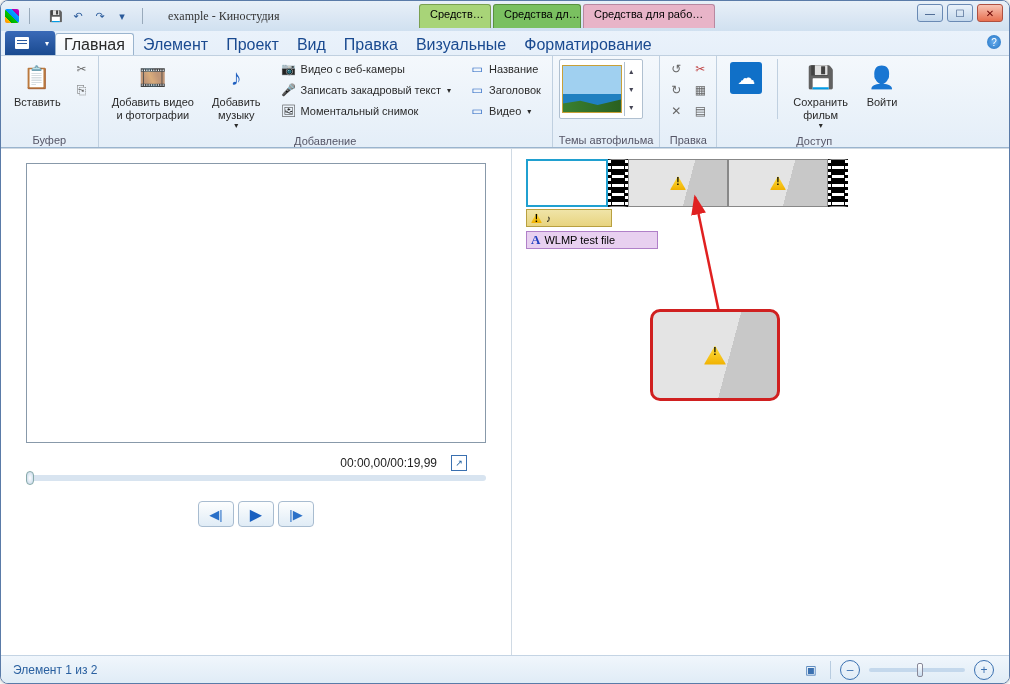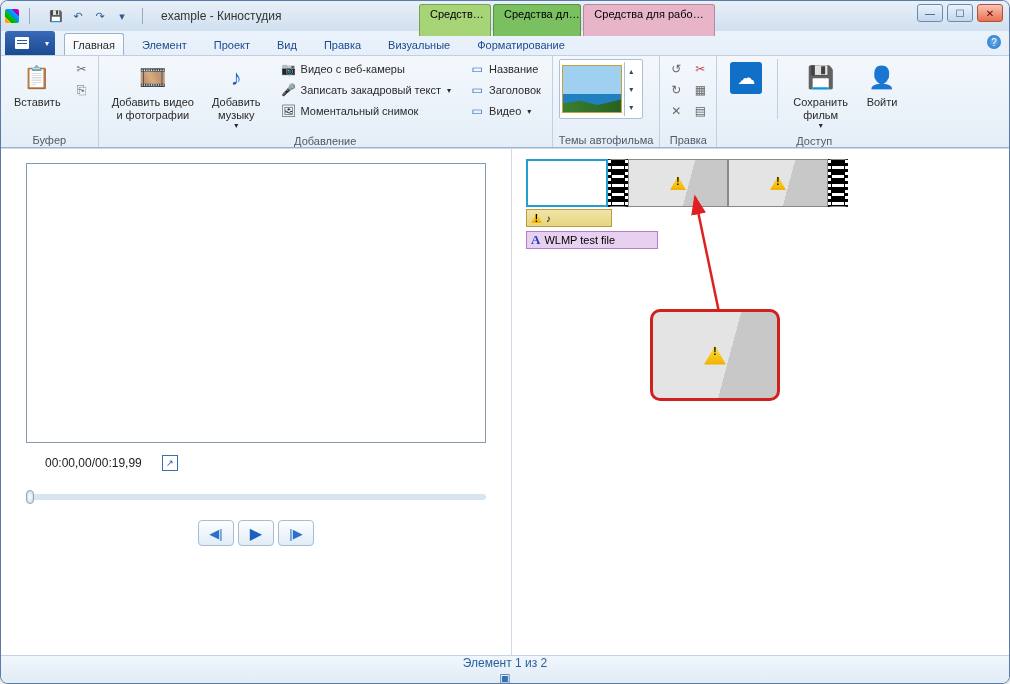--- a/index.html
+++ b/index.html
@@ -6,40 +6,40 @@
 body { background: transparent; padding: 0; }
 .window { width: 1010px; height: 684px; margin: 0 auto; background: #fff; border: 1px solid #5a7ba8; border-radius: 8px; overflow: hidden; display: flex; flex-direction: column; box-shadow: 0 0 4px rgba(0,0,0,0.3); }
 
 
 .titlebar { height: 30px; background: linear-gradient(#e8f0f8,#d0e0f0); display: flex; align-items: center; padding: 0 4px; position: relative; }
 .titlebar-left { display: flex; align-items: center; gap: 6px; }
 .app-icon { width: 14px; height: 14px; background: linear-gradient(45deg,#f80,#fb0 25%,#0a0 25%,#0c0 50%,#08f 50%,#0af 75%,#a0a 75%,#c0c); border-radius: 2px; }
 .qat { display: flex; gap: 2px; margin-left: 6px; }
 .qat-btn { width: 20px; height: 20px; display: flex; align-items: center; justify-content: center; color: #2a5a9a; font-size: 11px; border-radius: 2px; }
 .qat-sep { width: 1px; height: 16px; background: #9ab; margin: 0 4px; }
-.title-text { margin-left: 8px; font-size: 12px; color: #333; }
-
-.context-tabs { position: absolute; left: 418px; top: 3px; display: flex; height: 32px; }
+.title-text { margin-left: 15px; font-size: 12px; color: #333; font-family: Liberation Serif, serif; }
+
+.context-tabs { position: absolute; left: 418px; top: 3px; display: flex; height: 24px; }
 .ctx-tab { font-size: 11px; padding: 3px 10px 0; border: 1px solid #888; border-bottom: none; border-radius: 3px 3px 0 0; margin-right: 2px; white-space: nowrap; overflow: hidden; }
 .ctx-tab.green1 { background: #a8d478; border-color: #7aa050; width: 72px; }
 .ctx-tab.green2 { background: #7ac060; border-color: #5a9040; width: 88px; }
-.ctx-tab.pink { background: #e8b4c8; border-color: #b888a0; width: 132px; text-align: center; }
+.ctx-tab.pink { background: #e8b4c8; border-color: #b888a0; width: 132px; }
 
 .winbtns { position: absolute; right: 6px; top: 3px; display: flex; gap: 4px; }
 .winbtn { width: 26px; height: 18px; border: 1px solid #6a8ab4; border-radius: 3px; background: linear-gradient(#eaf2fa,#c4d8ec); display: flex; align-items: center; justify-content: center; font-size: 10px; color: #2a4a7a; }
 .winbtn.close { background: linear-gradient(#f8c4b4,#e87050); color: #600; border-color: #b05040; }
 
 
 .ribbon { background: linear-gradient(#eaf2fb,#d8e6f4); border-bottom: 1px solid #9ab4ce; }
 .tabstrip { height: 24px; display: flex; align-items: flex-end; padding-left: 4px; position: relative; }
 .file-tab { height: 24px; background: linear-gradient(#3a6ab8,#1a4a90); color: #fff; font-size: 12px; padding: 0 22px 0 10px; display: flex; align-items: center; border-radius: 3px 3px 0 0; position: relative; }
 .file-tab::after { content: "▾"; position: absolute; right: 6px; font-size: 8px; }
 .file-tab-icon { width: 14px; height: 12px; background: #fff; border-radius: 1px; margin-right: 4px; position: relative; }
 .file-tab-icon::before { content: ""; position: absolute; top: 3px; left: 2px; right: 2px; height: 1px; background: #2a5aa0; box-shadow: 0 3px 0 #2a5aa0; }
-.rtab { height: 22px; padding: 8px 8px; font-size: 11px; color: #1a4a90; display: flex; align-items: center; border: 1px solid transparent; border-bottom: none; border-radius: 3px 3px 0 0; cursor: default; margin-left: 9px; }
+.rtab { height: 22px; padding: 8px 8px; font-size: 16px; color: #1a4a90; display: flex; align-items: center; border: 1px solid transparent; border-bottom: none; border-radius: 3px 3px 0 0; cursor: default; }
 .rtab.active { background: linear-gradient(#fdfdfe,#f0f6fc); border-color: #9ab4ce; color: #2a2a2a; }
 .help-icon { position: absolute; right: 8px; top: 4px; width: 14px; height: 14px; border-radius: 50%; background: radial-gradient(#6ab0f0,#2070c0); color: #fff; font-size: 10px; display: flex; align-items: center; justify-content: center; }
 
 .ribbonbody { height: 92px; background: linear-gradient(#f4f8fc,#e4eef8); display: flex; border-top: 1px solid #c0d0e0; }
 .rgroup { border-right: 1px solid #c0d0e0; display: flex; flex-direction: column; padding: 3px 6px 0; }
 .rgroup-content { flex: 1; display: flex; align-items: flex-start; gap: 4px; }
 .rgroup-label { text-align: center; font-size: 11px; color: #556; padding: 2px 0 1px; }
 
 .bigbtn { display: flex; flex-direction: column; align-items: center; padding: 2px 6px; font-size: 11px; color: #2a2a2a; text-align: center; line-height: 1.15; border: 1px solid transparent; border-radius: 3px; }
 .bigbtn .ico { width: 32px; height: 32px; margin-bottom: 2px; display: flex; align-items: center; justify-content: center; font-size: 22px; }
@@ -51,21 +51,21 @@
 .themes-gallery { width: 84px; height: 60px; border: 1px solid #b0c0d0; background: #fff; border-radius: 2px; display: flex; align-items: center; justify-content: flex-start; padding: 2px; gap: 2px; }
 .theme-thumb { width: 60px; height: 48px; border: 1px solid #c8a038; background: linear-gradient(#a0d0f0 60%,#2080c0 60%); position: relative; }
 .theme-thumb::after { content:""; position:absolute; bottom:0; left:0; right:0; height:14px; background: linear-gradient(90deg,#3a8030,#2a6020); clip-path: polygon(0 100%, 0 40%, 30% 20%, 60% 50%, 100% 10%, 100% 100%); }
 .gallery-more { width: 14px; height: 54px; border-left: 1px solid #b0c0d0; display: flex; flex-direction: column; }
 .gallery-more span { flex:1; display:flex; align-items:center; justify-content:center; font-size:8px; color:#445; }
 
 
 .content { flex: 1; display: flex; background: #fff; border-top: 1px solid #d0dae4; overflow: hidden; }
 .preview-pane { width: 510px; display: flex; flex-direction: column; padding: 10px 20px; }
 .preview-box { width: 460px; height: 280px; border: 1px solid #8899aa; background: #fff; margin: 4px auto 8px; }
-.time-row { display: flex; align-items: center; gap: 20px; padding: 4px 24px 23px; font-size: 12px; color: #222; }
+.time-row { display: flex; justify-content: flex-end; align-items: center; gap: 14px; padding: 4px 24px 4px; font-size: 12px; color: #222; }
 .pop-icon { width: 16px; height: 16px; border: 1px solid #3a70b0; display: flex; align-items: center; justify-content: center; font-size: 9px; color: #2060a0; }
 .seek { width: 460px; margin: 0 auto 20px; height: 6px; background: #d8e4f0; border-radius: 3px; position: relative; }
 .seek-thumb { position: absolute; left: 0; top: -4px; width: 8px; height: 14px; background: radial-gradient(#fff,#c0d4e8); border: 1px solid #8aa; border-radius: 4px; }
 .play-controls { display: flex; justify-content: center; gap: 4px; }
 .pc-btn { width: 36px; height: 26px; border: 1px solid #a8bcd0; border-radius: 4px; background: linear-gradient(#fdfefe,#e0ecf6); display: flex; align-items: center; justify-content: center; color: #2a70c8; font-size: 13px; }
 .pc-btn.play { color: #1a60c0; font-size: 16px; }
 
 .timeline-pane { flex: 1; border-left: 1px solid #d0dae4; padding: 10px 14px; position: relative; }
 .track-video { display: flex; height: 48px; }
 .clip { height: 48px; border: 1px solid #888; margin-right: 0; position: relative; background: #e8e8e8; }
@@ -81,21 +81,21 @@
 .track-audio { height: 18px; margin-top: 2px; background: linear-gradient(#f0e4a8,#e8d480); border: 1px solid #b8a040; width: 86px; display:flex; align-items:center; padding-left:4px; gap:4px; font-size:10px; }
 .track-audio .warn-icon { width:11px; height:10px; }
 .track-text { height: 18px; margin-top: 4px; width: 132px; background: #e8d0f0; border: 1px solid #b080c8; display:flex; align-items:center; gap:4px; padding-left:4px; font-size:11px; }
 .track-text .a { font-family: "Times New Roman", serif; font-weight: bold; color: #2040c0; font-size: 13px; }
 
 .callout { position: absolute; left: 138px; top: 160px; width: 130px; height: 92px; border: 3px solid #d02020; border-radius: 10px; background: linear-gradient(105deg,#e4e4e4 60%,#c8c8c8 60%); display:flex; align-items:center; justify-content:center; }
 .callout .warn-icon { width: 22px; height: 19px; }
 .arrow-svg { position: absolute; left: 178px; top: 40px; pointer-events: none; }
 
 
-.statusbar { height: 28px; background: linear-gradient(#f0f6fc,#e0ecf6); border-top: 1px solid #c4d4e4; display: flex; align-items: center; padding: 0 12px; font-size: 12px; color: #2a60a0; flex-direction: column; }
+.statusbar { height: 28px; background: linear-gradient(#f0f6fc,#e0ecf6); border-top: 1px solid #c4d4e4; display: flex; align-items: center; padding: 0 12px; font-size: 12px; color: #2a60a0; }
 .statusbar .spacer { flex: 1; }
 .sb-btn { width: 20px; height: 20px; display: flex; align-items: center; justify-content: center; color: #3a70b0; font-size: 12px; margin: 0 3px; border: 1px solid transparent; border-radius: 3px; }
 .zoom-slider { width: 96px; height: 4px; background: #c4d8ec; border-radius: 2px; margin: 0 6px; position: relative; }
 .zoom-thumb { position:absolute; left: 48px; top: -5px; width: 6px; height: 14px; background: linear-gradient(#fff,#c8dcf0); border:1px solid #889; border-radius:2px; }
 .sb-sep { width:1px; height:18px; background:#b8cce0; margin:0 6px; }
 </style>
 </head>
 <body>
 
 <div class="window">

